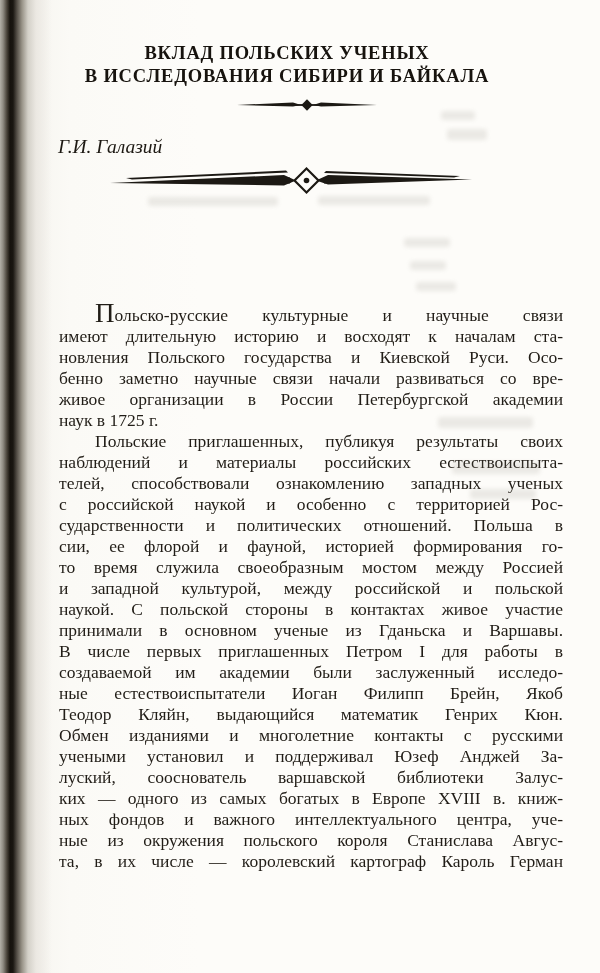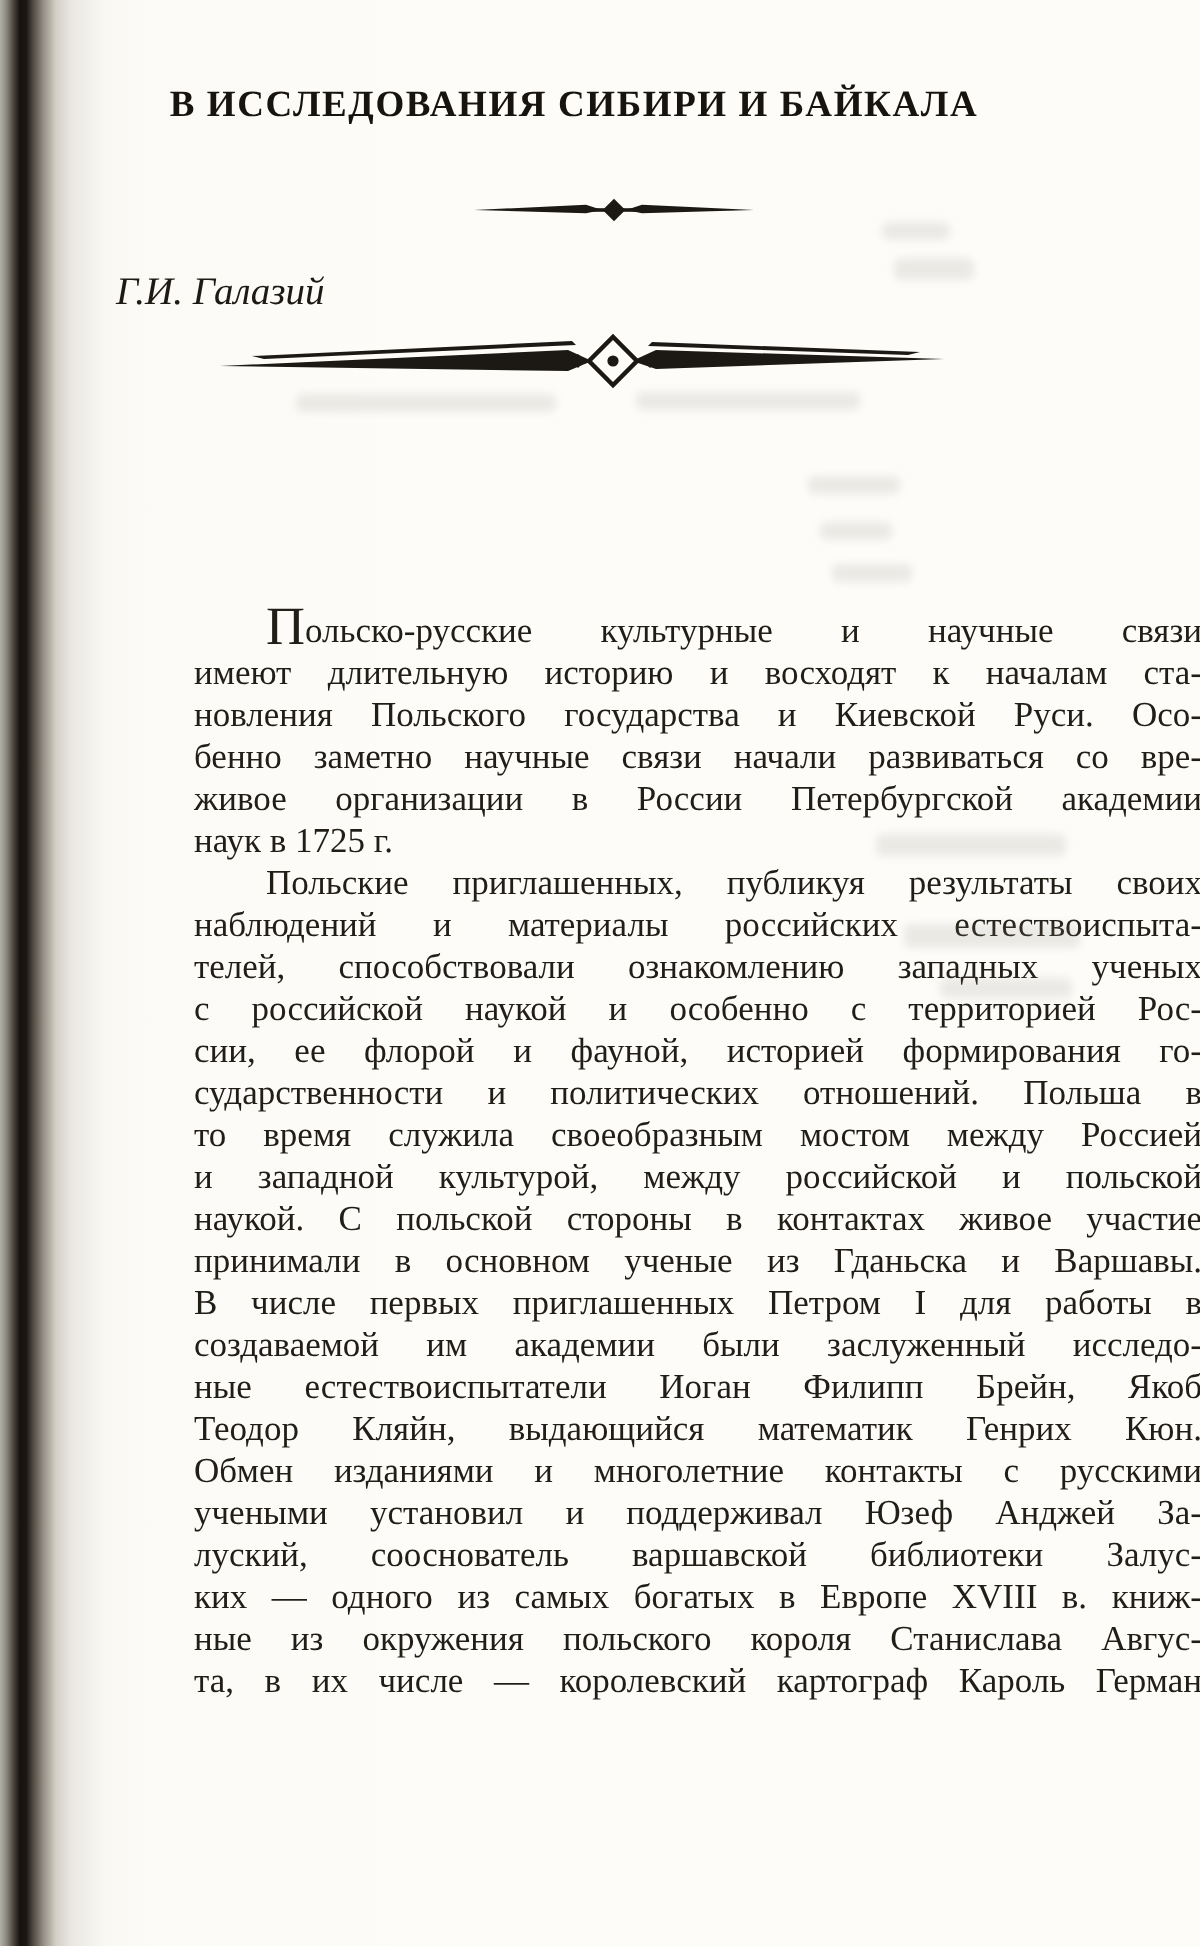--- a/index.html
+++ b/index.html
@@ -28,21 +28,21 @@
   }
   .divider-small { position: absolute; left: 235px; top: 98px; }
   .author {
     position: absolute; left: 58px; top: 136px; width: 500px;
     text-align: left; font-style: italic;
     font-size: 19.5px; color: #1d1913;
   }
   .divider-large { position: absolute; left: 110px; top: 166px; }
   .body-text {
     position: absolute; left: 59px; top: 305px; width: 504px;
-    font-size: 17.5px; line-height: 21px; color: #211d17; margin-left: 38px;
+    font-size: 17.5px; line-height: 21px; color: #211d17;
   }
   .line { text-align: justify; text-align-last: justify; height: 21px; }
   .line.first { padding-left: 36px; }
   .line.short { text-align-last: left; }
   .initial {
     font-size: 27px; line-height: 0; display: inline-block;
     transform: translateY(1px);
   }
   
   .smudge {
@@ -61,20 +61,21 @@
   .s10 { left: 470px; top: 489px; width: 66px;  height: 10px; }
 </style>
 </head>
 <body>
 
 <div class="page">
 
   <div class="binding"></div>
 
   <div class="title">
+    <div>ВКЛАД ПОЛЬСКИХ УЧЕНЫХ</div>
     <div>В ИССЛЕДОВАНИЯ СИБИРИ И БАЙКАЛА</div>
   </div>
 
   <div class="divider-small">
     <svg width="144" height="14" viewBox="0 0 144 14">
       <path d="M2 7 L58 4.4 L66 7 L58 8.6 Z" fill="#1c1914"></path>
       <path d="M142 7 L86 4.4 L78 7 L86 8.6 Z" fill="#1c1914"></path>
       <rect x="56" y="6.1" width="32" height="1.8" fill="#1c1914"></rect>
       <rect x="68" y="3" width="8" height="8" transform="rotate(45 72 7)" fill="#1c1914"></rect>
     </svg>
@@ -104,34 +105,35 @@
       <div class="line first"><span class="initial">П</span>ольско-русские культурные и научные связи</div>
       <div class="line">имеют длительную историю и восходят к началам ста-</div>
       <div class="line">новления Польского государства и Киевской Руси. Осо-</div>
       <div class="line">бенно заметно научные связи начали развиваться со вре-</div>
       <div class="line">живое организации в России Петербургской академии</div>
       <div class="line short">наук в 1725 г.</div>
       <div class="line first">Польские приглашенных, публикуя результаты своих</div>
       <div class="line">наблюдений и материалы российских естествоиспыта-</div>
       <div class="line">телей, способствовали ознакомлению западных ученых</div>
       <div class="line">с российской наукой и особенно с территорией Рос-</div>
+      <div class="line">сударственности и политических отношений. Польша в</div>
       <div class="line">сии, ее флорой и фауной, историей формирования го-</div>
-      <div class="line">сударственности и политических отношений. Польша в</div>
       <div class="line">то время служила своеобразным мостом между Россией</div>
       <div class="line">и западной культурой, между российской и польской</div>
       <div class="line">наукой. С польской стороны в контактах живое участие</div>
       <div class="line">принимали в основном ученые из Гданьска и Варшавы.</div>
       <div class="line">В числе первых приглашенных Петром I для работы в</div>
       <div class="line">создаваемой им академии были заслуженный исследо-</div>
       <div class="line">ные естествоиспытатели Иоган Филипп Брейн, Якоб</div>
       <div class="line">Теодор Кляйн, выдающийся математик Генрих Кюн.</div>
       <div class="line">Обмен изданиями и многолетние контакты с русскими</div>
       <div class="line">учеными установил и поддерживал Юзеф Анджей За-</div>
       <div class="line">луский, сооснователь варшавской библиотеки Залус-</div>
       <div class="line">ких — одного из самых богатых в Европе XVIII в. книж-</div>
+      <div class="line">ных фондов и важного интеллектуального центра, уче-</div>
       <div class="line">ные из окружения польского короля Станислава Авгус-</div>
       <div class="line">та, в их числе — королевский картограф Кароль Герман</div>
     </div>
 
   <div class="smudge s1"></div>
   <div class="smudge s2"></div>
   <div class="smudge s3"></div>
   <div class="smudge s4"></div>
   <div class="smudge s5"></div>
   <div class="smudge s6"></div>

